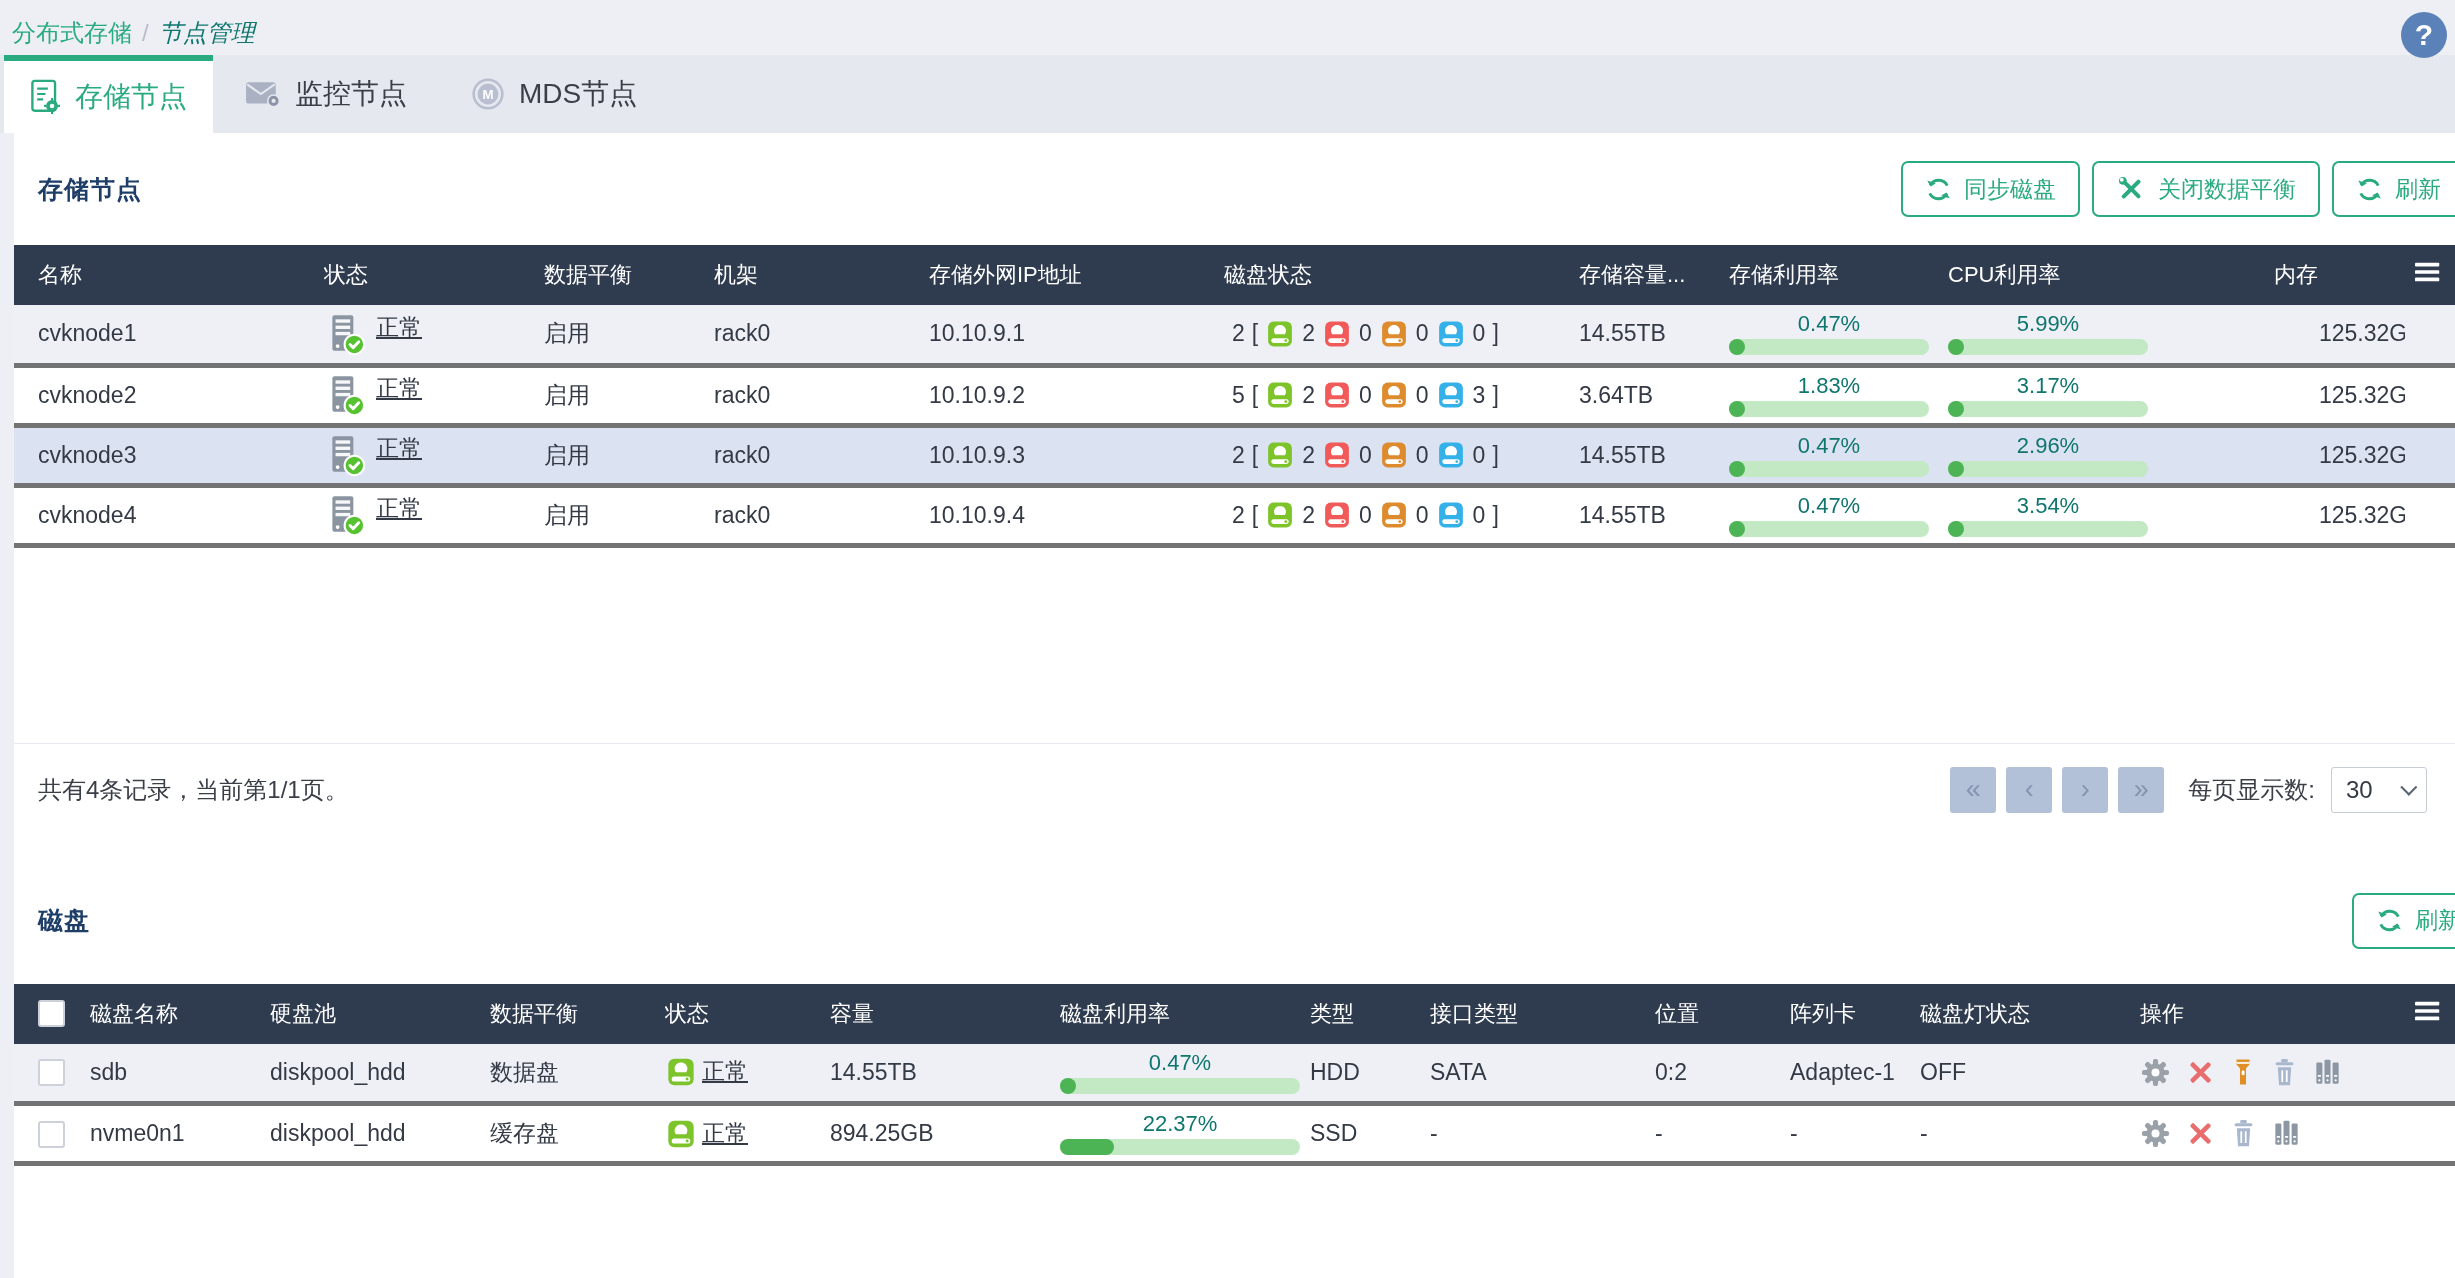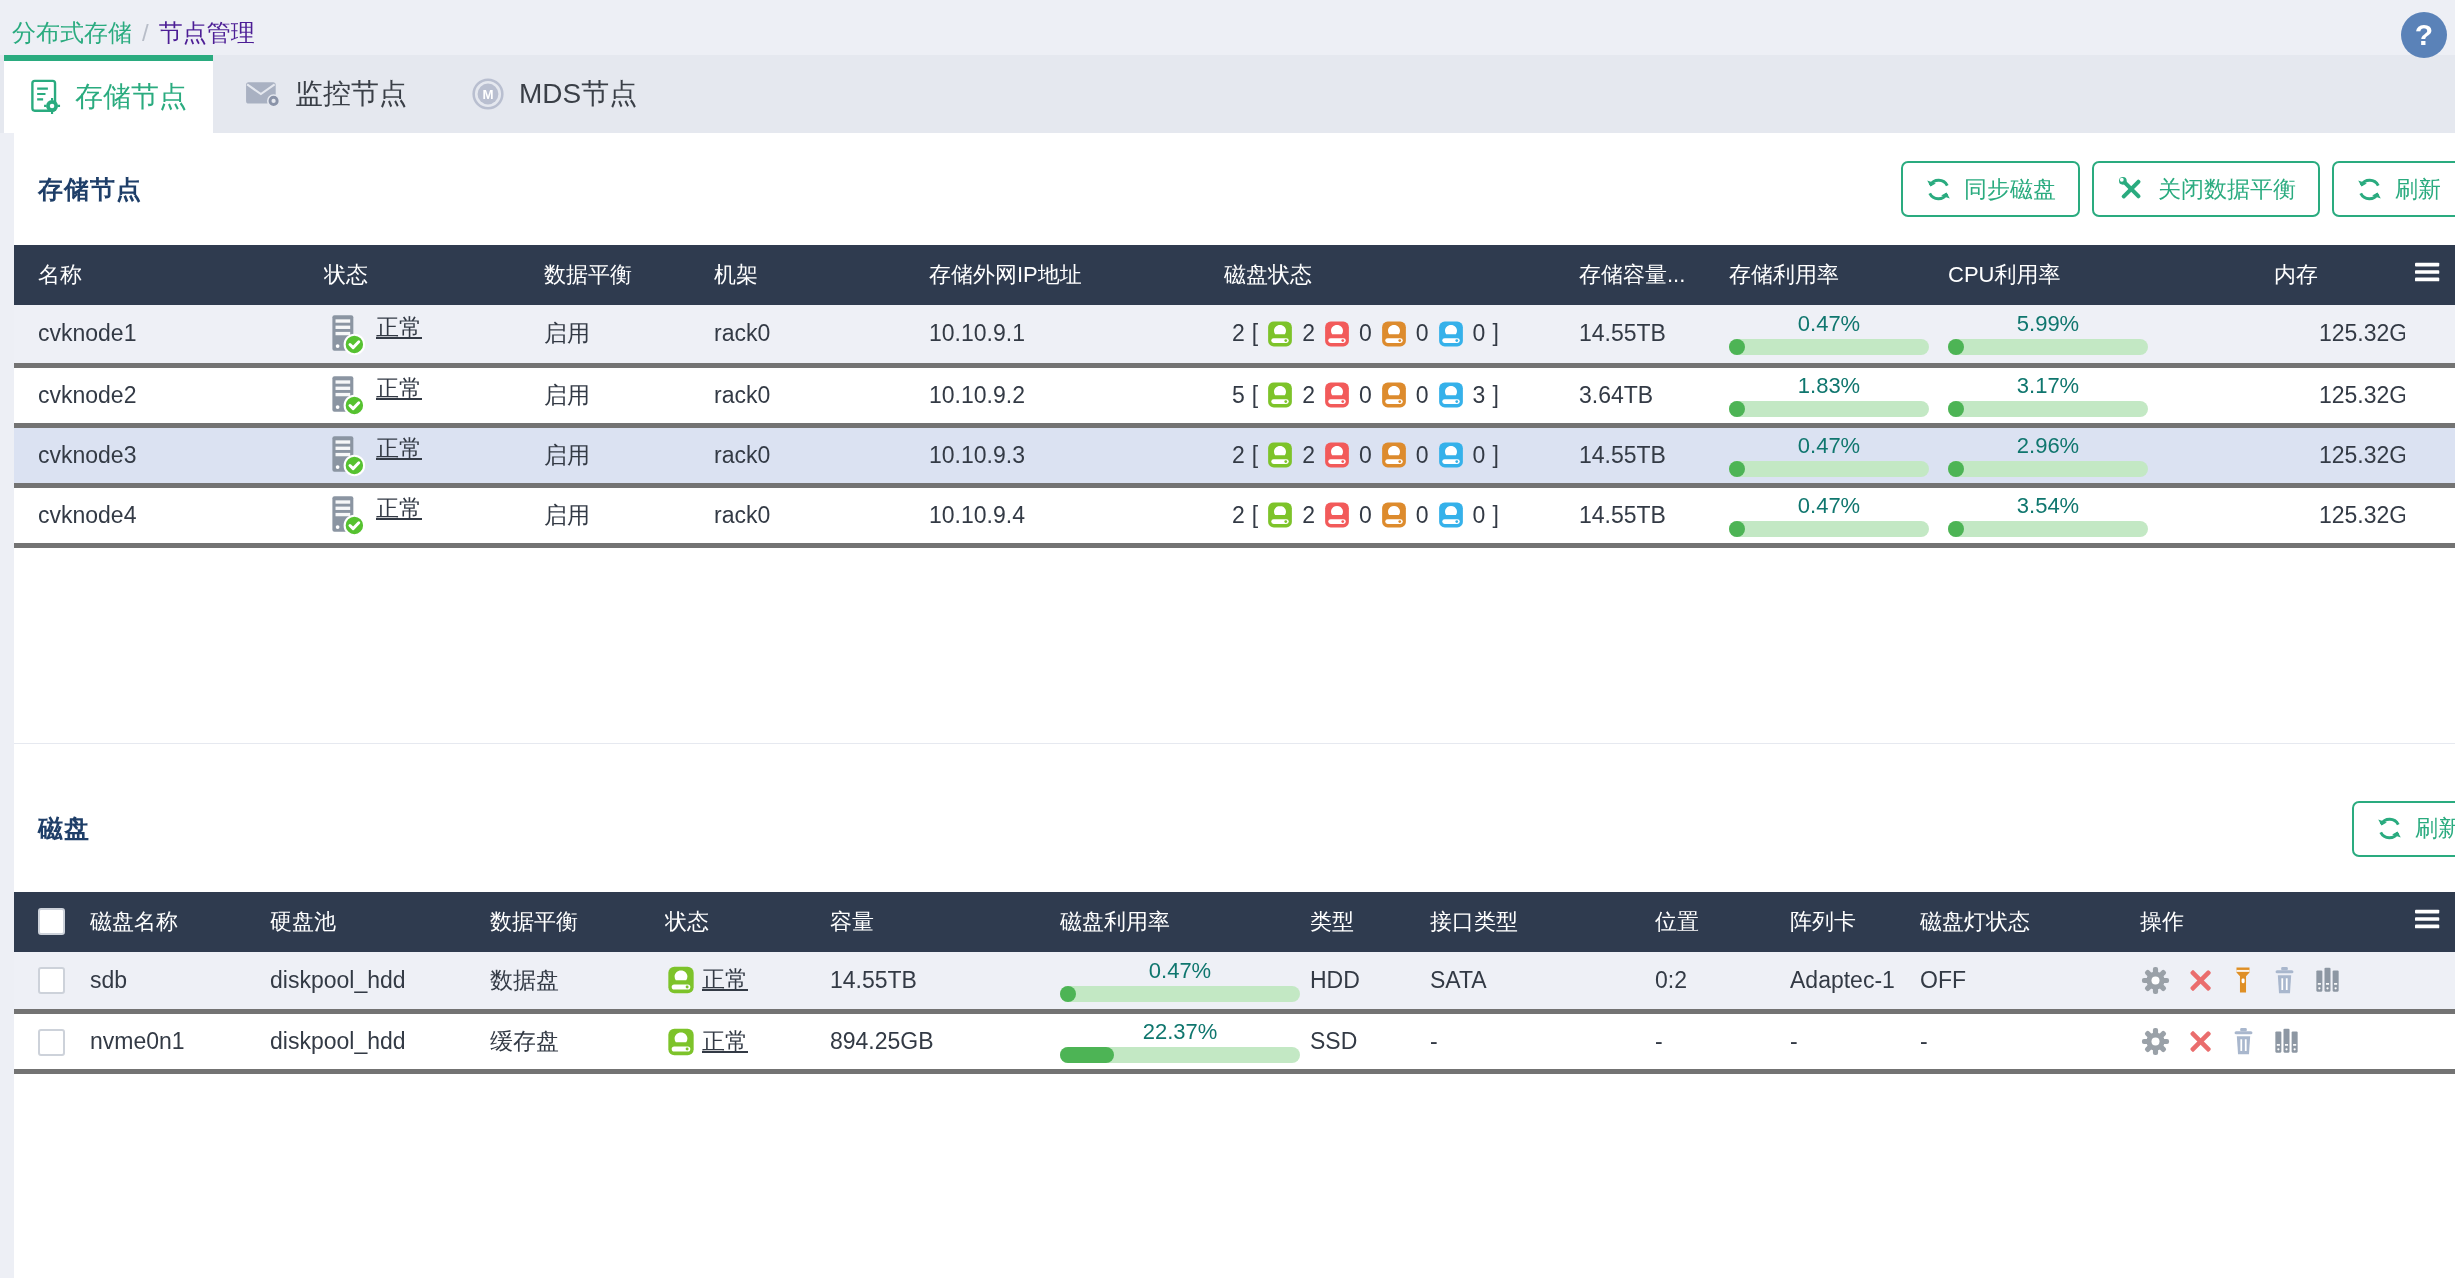--- a/index.html
+++ b/index.html
@@ -3,21 +3,21 @@
 <meta charset="utf-8">
 <style>
   * { margin:0; padding:0; box-sizing:border-box; }
   html,body { width:2455px; height:1278px; overflow:hidden;
     font-family:"Liberation Sans","DejaVu Sans",sans-serif; background:#edeff5; color:#333a45; }
 
   
   .topbar { position:relative; height:44px; display:flex; align-items:center; padding-left:12px; font-size:24px;margin-top:11px; }
   .crumb-root { color:#2aab7f; }
   .crumb-sep { color:#b8bdc8; margin:0 10px; }
-  .crumb-page { color:#4c1d95; }
+  .crumb-page { color:#0f766e;font-style:italic; }
   .help { position:absolute; right:8px; top:1px; width:46px; height:46px; border-radius:50%;
     background:#5a82b8; color:#fff; font-size:30px; font-weight:bold; display:flex; align-items:center; justify-content:center; }
 
   
   .tabbar { height:78px; background:#e5e8ef; display:flex; align-items:stretch; }
   .tab { display:flex; align-items:center; gap:14px; padding:0 32px; font-size:28px; color:#3a3f47; cursor:pointer; }
   .tab.active { background:#fff; color:#2aab7f; border-top:6px solid #2aab7f; margin-left:4px; padding:0 26px; }
 
   
   .content { margin-left:14px; background:#fff; min-height:1156px; position:relative; }
@@ -446,20 +446,36 @@
                 <div class="fill" style="width:16.0px"></div>
               </div></div></td>
           <td class="memcell">125.32GB</td>
           <td></td>
         </tr>
       </tbody>
   </table>
 
   <div class="table-space"></div>
 
+  <div class="pager">
+    <span class="pager-summary">共有4条记录，当前第1/1页。</span>
+    <div class="pager-right">
+      <span id="pager-btns" style="display:flex;gap:10px">
+          <span class="pgbtn">«</span>
+          <span class="pgbtn">‹</span>
+          <span class="pgbtn">›</span>
+          <span class="pgbtn">»</span>
+        </span>
+      <span class="pagesize-label">每页显示数:</span>
+      <div class="selectbox">
+        <span>30</span>
+        <span class="chev"></span>
+      </div>
+    </div>
+  </div>
 
   <div class="disk-head">
     <div class="section-title">磁盘</div>
     <div class="btns">
         <div class="gbtn">
           <span style="display:inline-flex">
             <svg width="27" height="27" viewBox="0 0 24 24">
               <g stroke="#2aab7f" stroke-width="2.6" fill="none">
                 <path d="M19.8 8.5A8.6 8.6 0 0 0 4.6 8.2"></path>
                 <path d="M4.2 15.5a8.6 8.6 0 0 0 15.2.3"></path>

